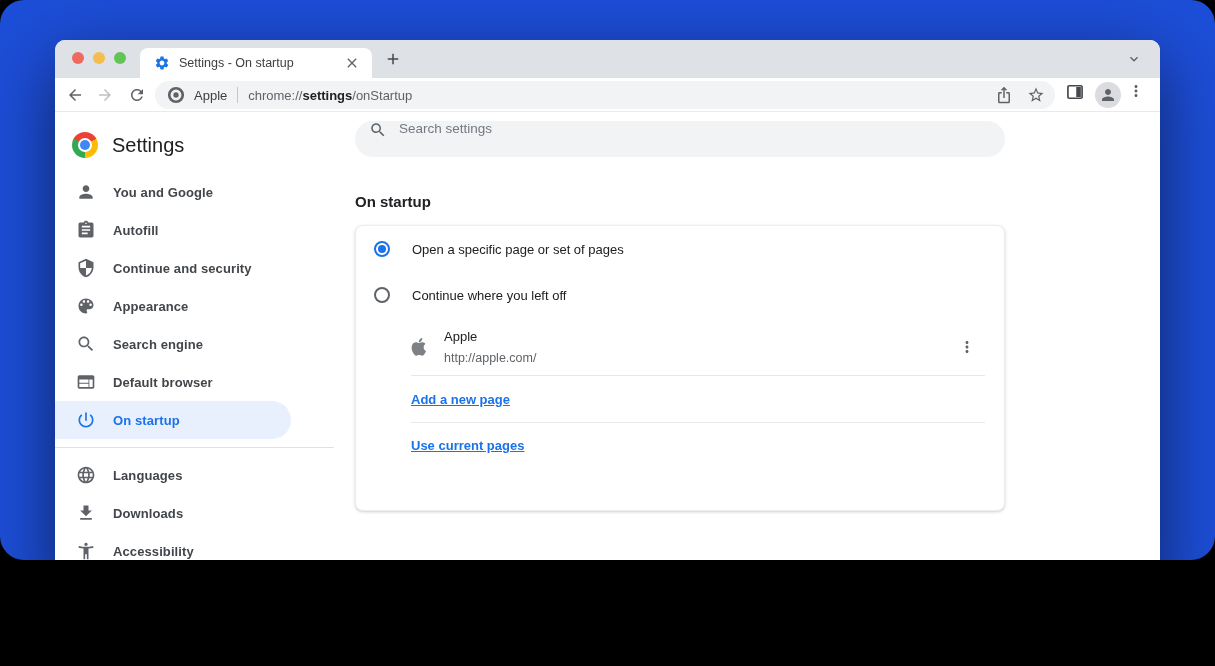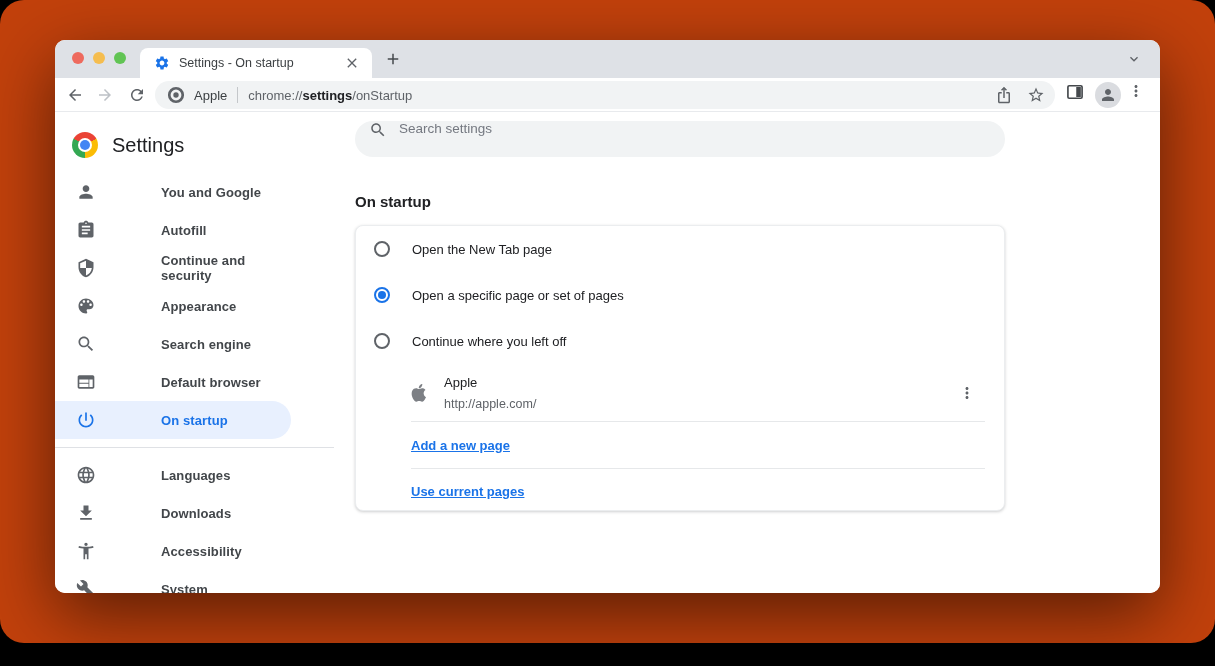--- a/index.html
+++ b/index.html
@@ -1,17 +1,17 @@
 <!DOCTYPE html>
 <html><head>
 <meta charset="utf-8">
 <style>
   * { margin:0; padding:0; box-sizing:border-box; }
   html,body { width:1215px; height:666px; background:#000; font-family:"Liberation Sans", sans-serif; }
-  .canvas { position:relative; width:1215px; height:643px; background:#c2410c; border-radius:24px; overflow:hidden; }
+  .canvas { position:relative; width:1215px; height:560px; background:#1d4ed8; border-radius:24px; overflow:hidden; }
 
   
   .window { position:absolute; left:55px; top:40px; width:1105px; height:553px;
             border-radius:10px; overflow:hidden; background:#fff;
             box-shadow:0 22px 70px rgba(0,0,0,.55); }
 
   
   .tabstrip { position:relative; height:38px; background:#DEE1E6; }
   .traffic { position:absolute; left:17px; top:12px; display:flex; gap:9px; }
   .traffic span { width:12px; height:12px; border-radius:50%; display:block; }
@@ -48,21 +48,21 @@
 
   .sidebar { width:295px; flex:none; }
   .sb-header { display:flex; align-items:center; gap:14px; padding:13px 0 0 17px; height:53px; }
   .chrome-logo { width:26px; height:26px; border-radius:50%; position:relative; flex:none;
     background:conic-gradient(from 60deg, #FBBC05 0 120deg, #34A853 0 240deg, #EA4335 0 360deg); }
   .chrome-logo::before { content:""; position:absolute; inset:6px; background:#fff; border-radius:50%; }
   .chrome-logo::after { content:""; position:absolute; inset:8px; background:#4285F4; border-radius:50%; }
   .sb-title { font-size:20px; color:#202124; }
   .nav { margin-top:8px; }
   .nav-item { height:38px; width:236px; display:flex; align-items:center; padding-left:21px;
-              border-radius:0 19px 19px 0; color:#42464A; cursor:pointer;gap:48px; }
+              border-radius:0 19px 19px 0; color:#42464A; cursor:pointer; }
   .nav-item .nv-icon { width:20px; height:20px; color:#5F6368; flex:none; }
   .nav-item .nv-label { margin-left:17px; font-size:13px; font-weight:700; letter-spacing:.1px; }
   .nav-item.selected { background:#E8F0FE; color:#1A73E8; }
   .nav-item.selected .nv-icon { color:#1A73E8; }
   .nav-divider { height:1px; background:#DFE1E5; margin:8px 16px 8px 0; }
 
   .main { flex:1; padding:9px 0 0 5px; }
   .searchbar { width:650px; height:36px; background:#F1F3F4; border-radius:18px;
                display:flex; align-items:flex-start; padding:0 14px; }
   .searchbar .s-icon { color:#5F6368; flex:none; }
@@ -257,24 +257,20 @@
           <svg class="icon18 s-icon" viewBox="0 0 24 24" fill="currentColor">
               <path d="M15.5 14h-.79l-.28-.27C15.41 12.59 16 11.11 16 9.5 16 5.91 13.09 3 9.5 3S3 5.91 3 9.5 5.91 16 9.5 16c1.61 0 3.09-.59 4.23-1.57l.27.28v.79l5 4.99L20.49 19l-4.99-5zm-6 0C7.01 14 5 11.99 5 9.5S7.01 5 9.5 5 14 7.01 14 9.5 11.99 14 9.5 14z"></path>
             </svg>
           <input type="text" placeholder="Search settings" style="">
         </div>
 
         <div class="section-title">On startup</div>
 
         <div class="card">
           <div class="option-row">
-            <span class="radio"></span>
-            <span class="option-label">Open the New Tab page</span>
-          </div>
-          <div class="option-row">
             <span class="radio checked"></span>
             <span class="option-label">Open a specific page or set of pages</span>
           </div>
           <div class="option-row">
             <span class="radio"></span>
             <span class="option-label">Continue where you left off</span>
           </div>
 
           <div class="page-row">
             <svg class="favicon" viewBox="0 0 24 24" fill="currentColor">

